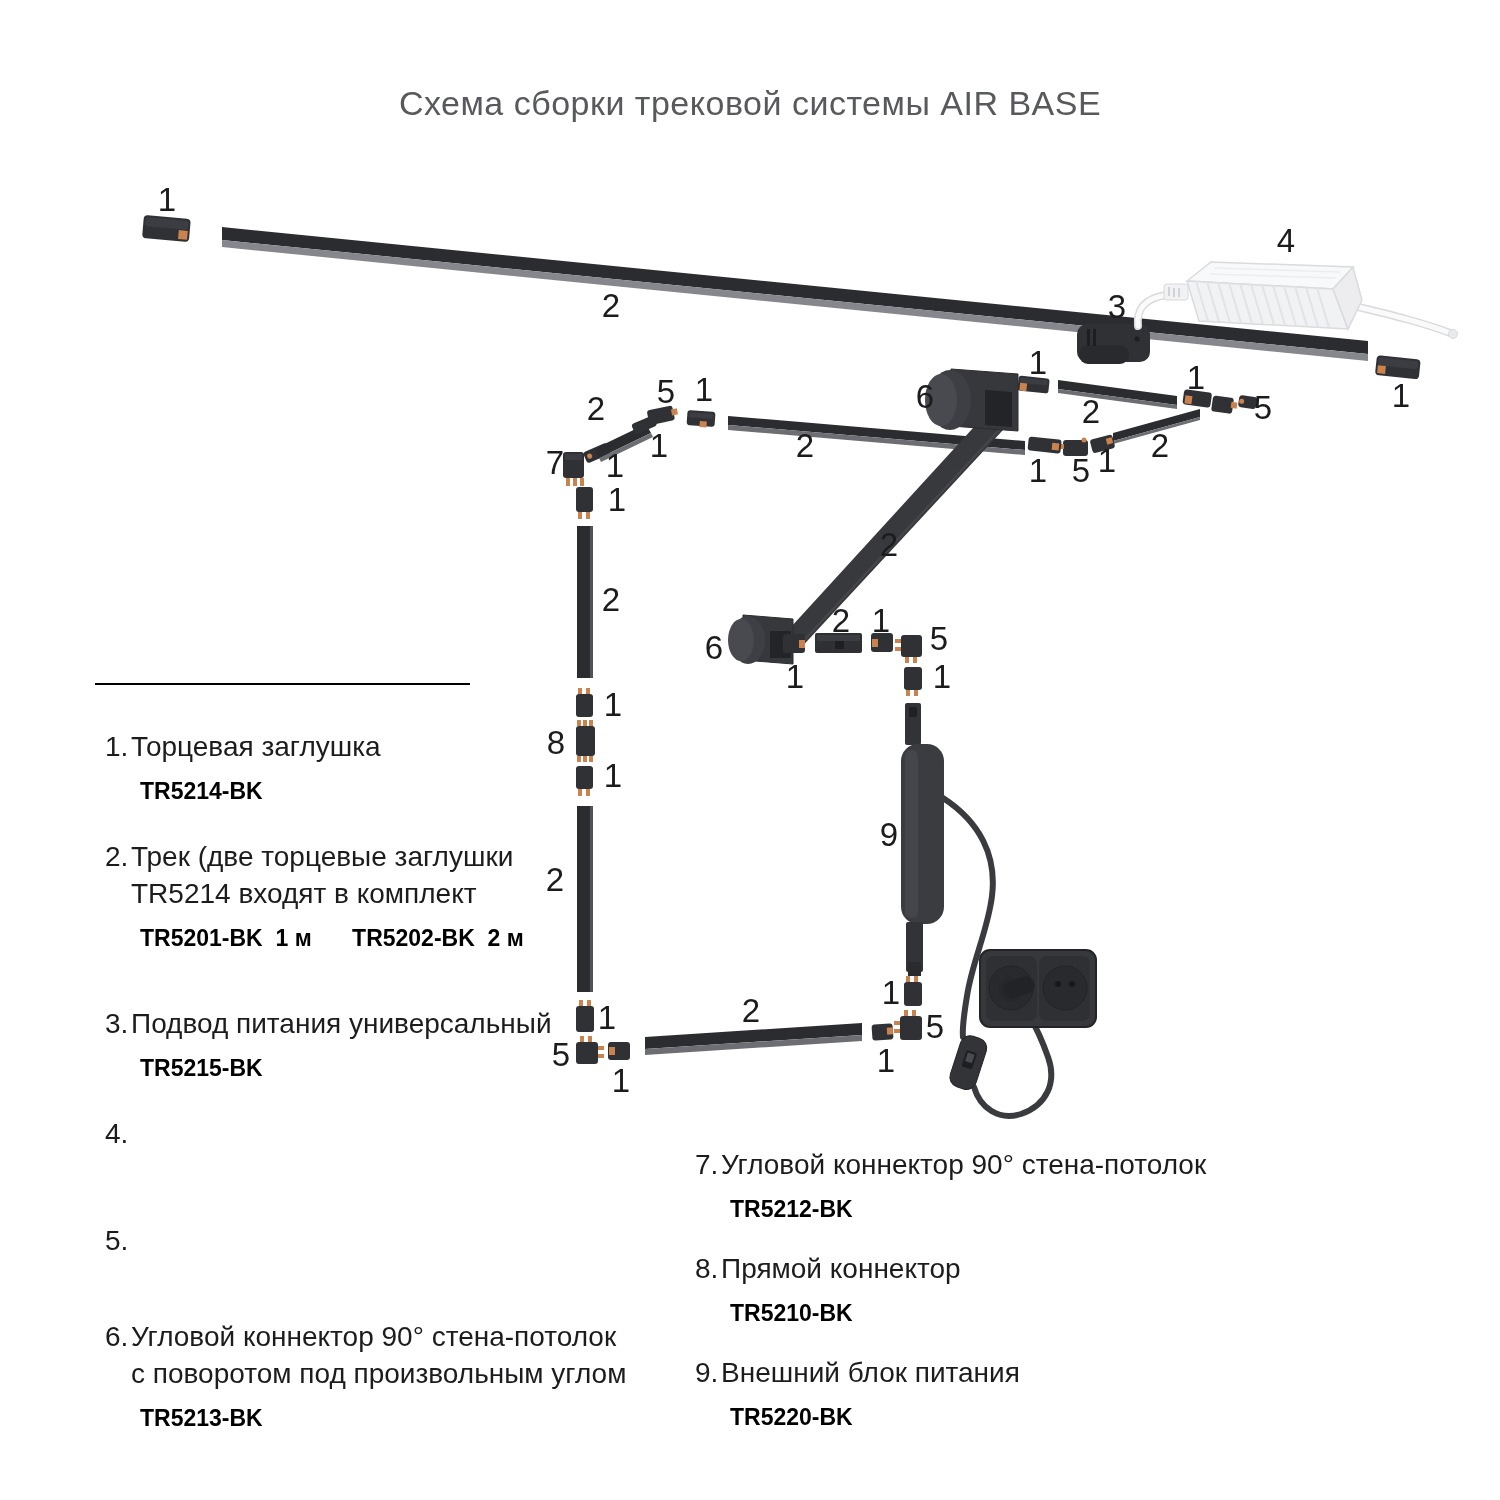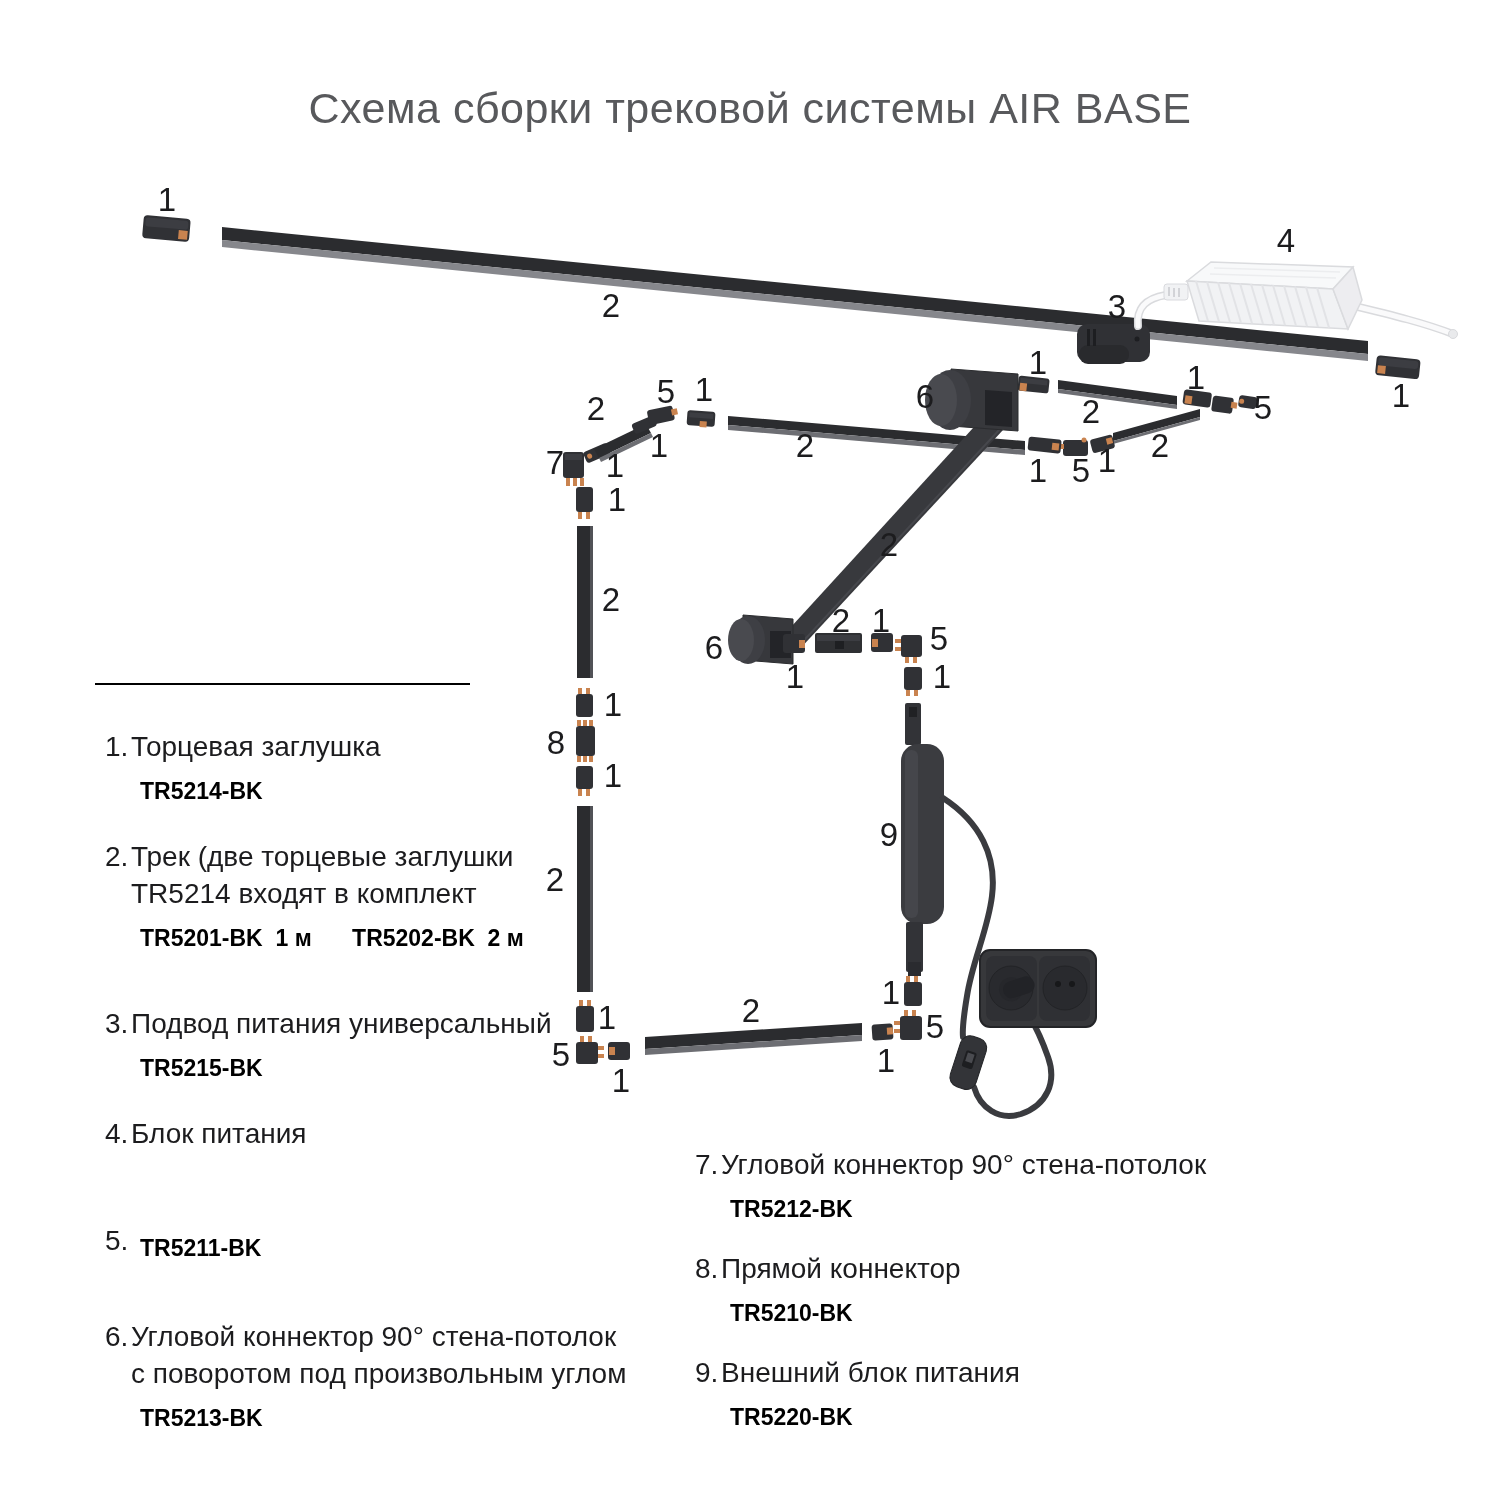--- a/index.html
+++ b/index.html
@@ -1,20 +1,20 @@
 <!DOCTYPE html>
 <html><head>
 <meta charset="utf-8">
 <style>
   html,body{margin:0;padding:0;background:#fff;}
   body{width:1500px;height:1500px;position:relative;overflow:hidden;
        font-family:"Liberation Sans","DejaVu Sans",sans-serif;color:#1c1c1e;}
   .page{position:absolute;inset:0;width:1500px;height:1500px;}
   .title{position:absolute;top:84px;left:0;width:1500px;text-align:center;
-         font-size:43px;font-weight:400;color:#58595c;letter-spacing:.5px;}
+         font-size:34px;font-weight:400;color:#58595c;letter-spacing:.5px;}
   svg.diagram{position:absolute;left:0;top:0;z-index:1;}
   .legend-rule{position:absolute;left:95px;top:683px;width:375px;height:2px;background:#000;z-index:2;}
   .legend-item{position:absolute;width:520px;z-index:2;}
   .legend-item .num{position:absolute;left:0;top:0;font-size:28px;line-height:37px;}
   .legend-item .name{margin-left:26px;font-size:28px;line-height:37px;}
   .legend-item .name div{white-space:nowrap;}
   .legend-item .codes{margin-left:35px;margin-top:13px;font-size:23px;font-weight:bold;color:#000;white-space:nowrap;}
   .legend-item .codes span{display:inline-block;}
   .legend-item .codes span + span{margin-left:34px;}
   
@@ -356,27 +356,23 @@
     </div>
     <div class="legend-item" style="top:1005px;left:105px">
       <span class="num">3.</span>
       <div class="name">
           <div>Подвод питания универсальный</div>
         </div>
       <div class="codes"><span>TR5215-BK</span></div>
     </div>
     <div class="legend-item" style="top:1115px;left:105px">
       <span class="num">4.</span>
-      <div class="name">
-          <div>Блок питания</div>
-        </div>
     </div>
     <div class="legend-item" style="top:1222px;left:105px">
       <span class="num">5.</span>
-      <div class="codes"><span>TR5211-BK</span></div>
     </div>
     <div class="legend-item" style="top:1318px;left:105px">
       <span class="num">6.</span>
       <div class="name">
         <div>Угловой коннектор 90° стена-потолок</div>
         <div>с поворотом под произвольным углом</div>
       </div>
       <div class="codes"><span>TR5213-BK</span></div>
     </div>
   </div>

